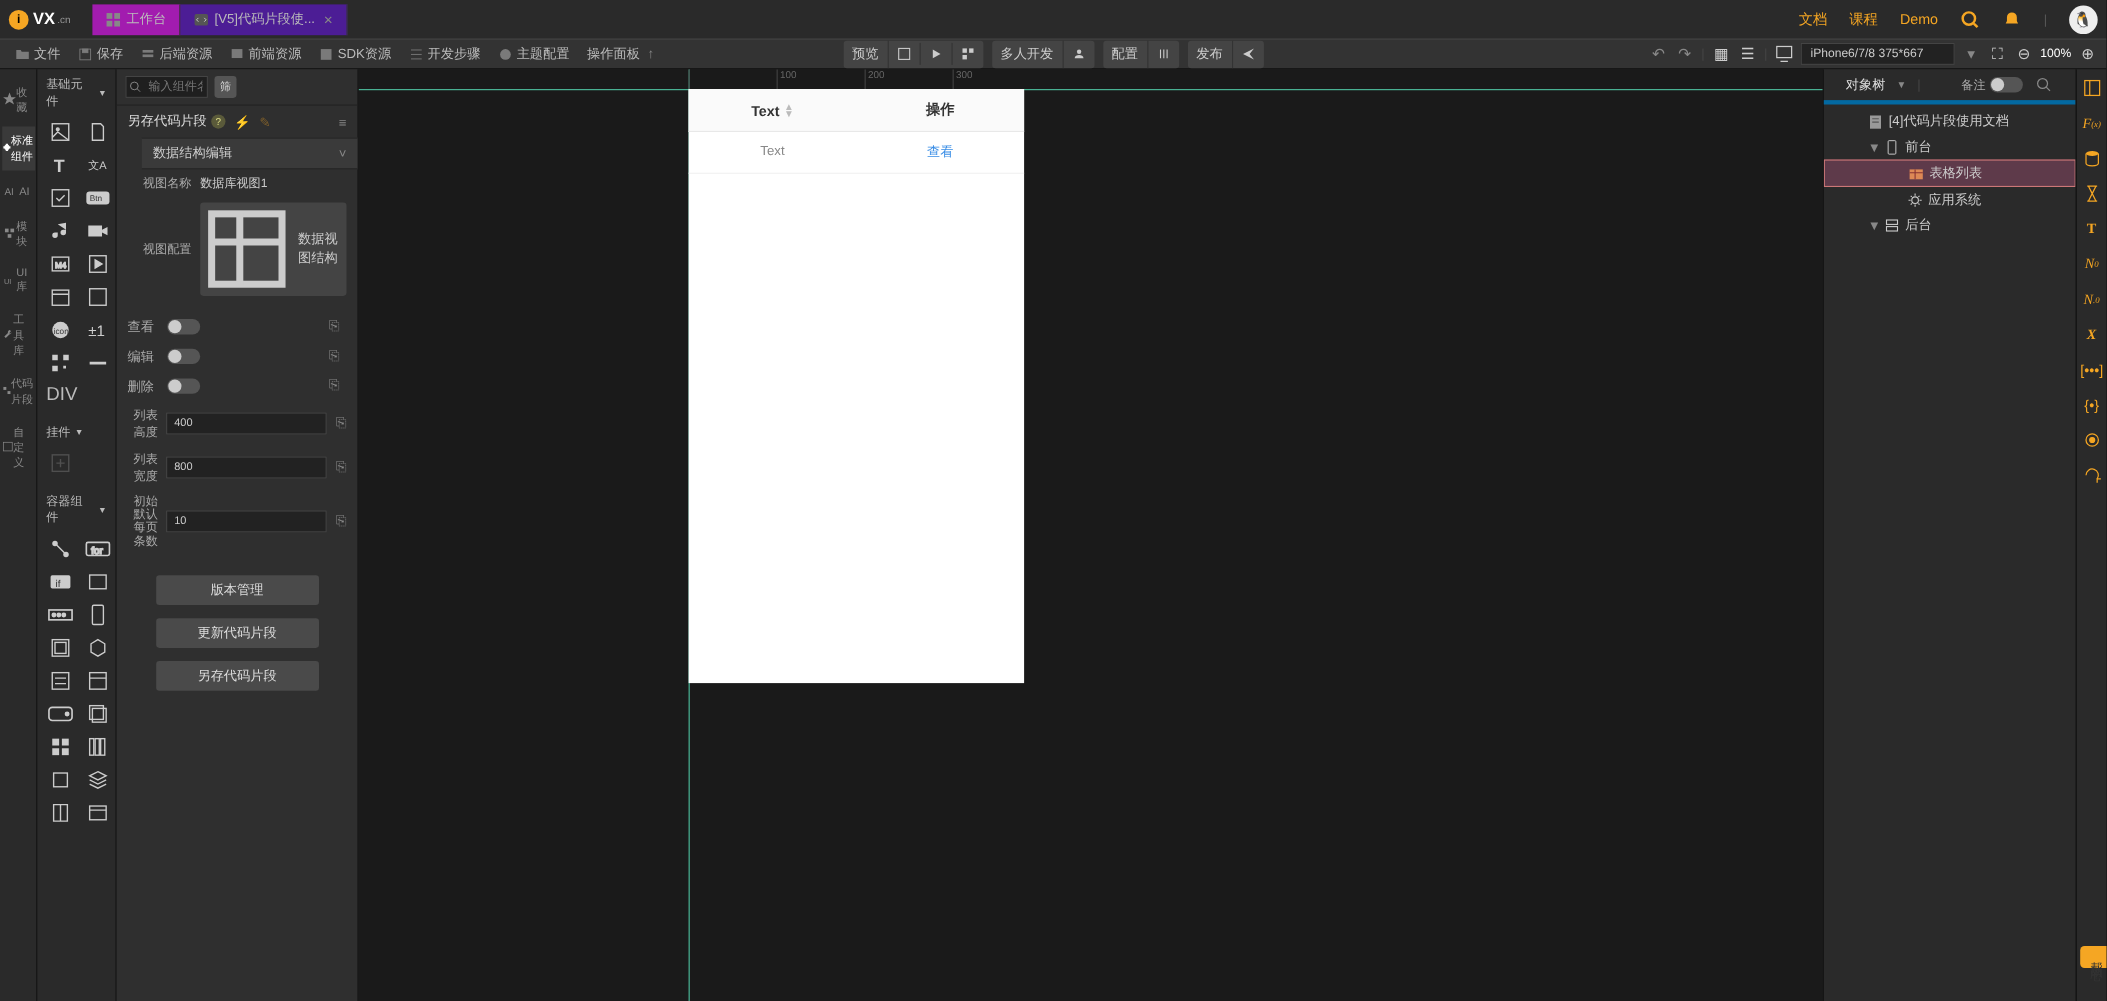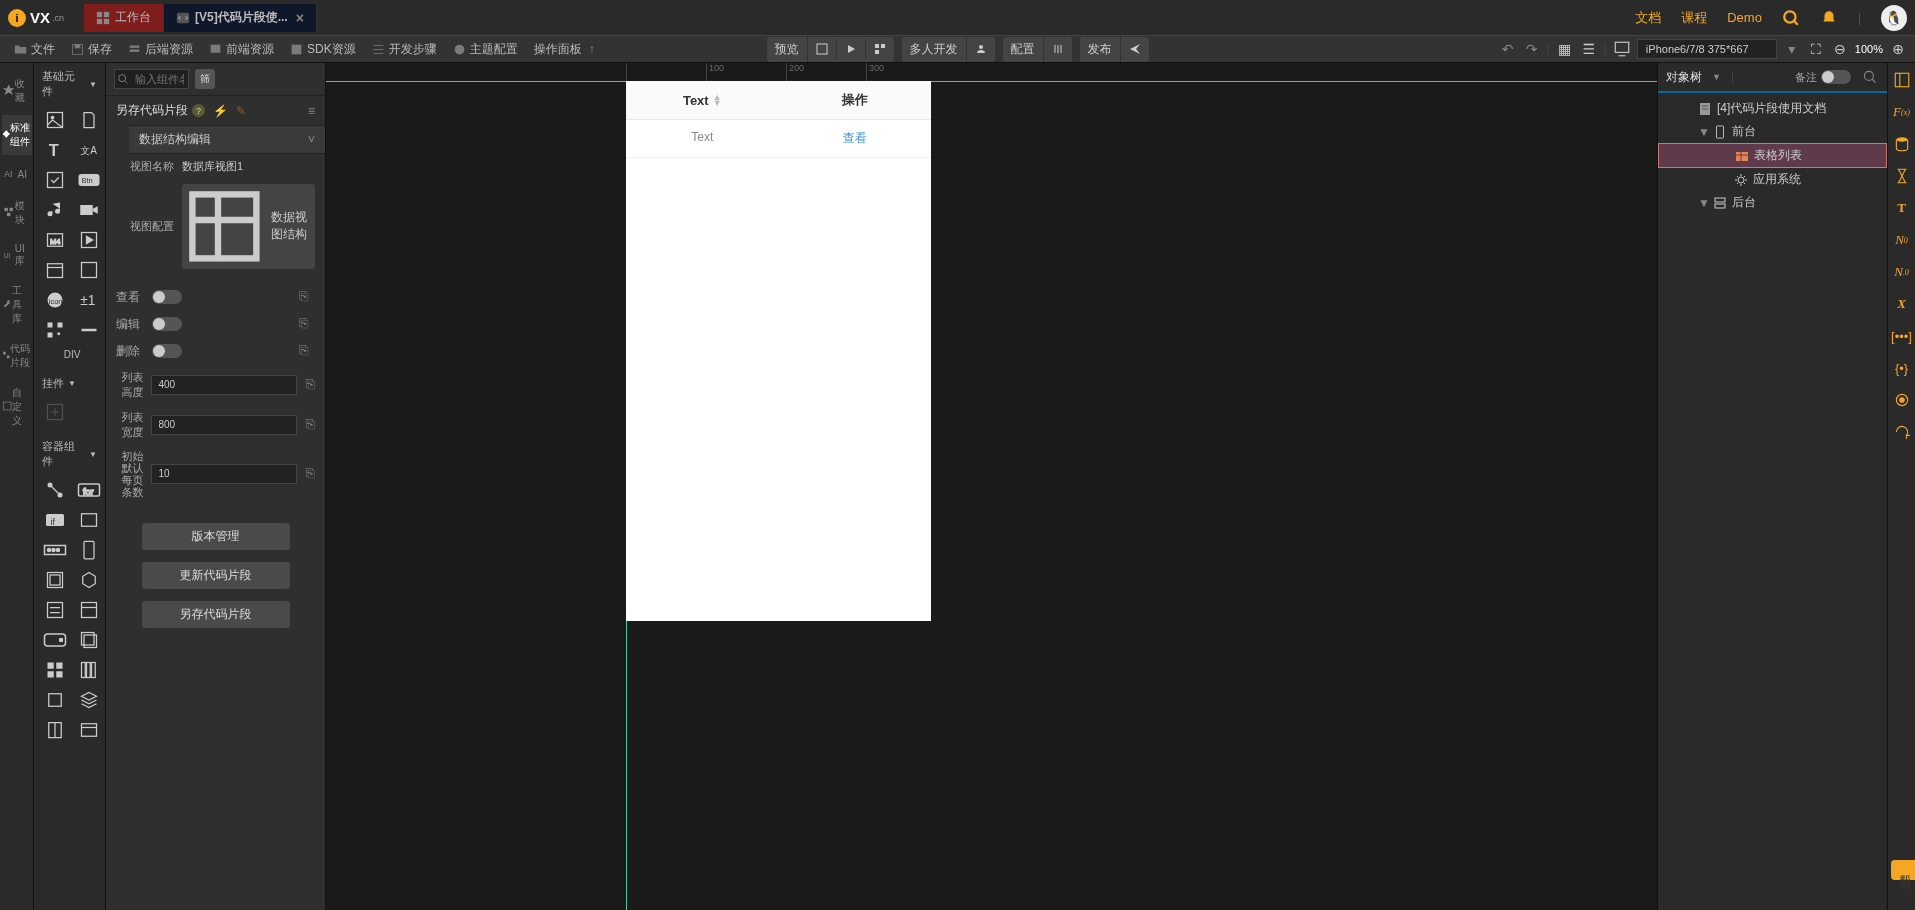--- a/index.html
+++ b/index.html
@@ -2,22 +2,22 @@
 <html><head>
 <meta charset="utf-8">
 <style>
   * { margin:0; padding:0; box-sizing:border-box; user-select:none; }
   body { font-family:"Microsoft YaHei",Arial,sans-serif; font-size:12px; background:#1a1a1a; color:#ccc; overflow:hidden; }
   .title-bar { height:35px; background:#2a2a2a; display:flex; align-items:center; padding:0 8px; }
   .logo { display:flex; align-items:center; margin-right:20px; }
   .logo-i { width:18px; height:18px; background:#f5a623; border-radius:50%; display:flex; align-items:center; justify-content:center; font-weight:bold; color:#000; font-size:11px; margin-right:4px; }
   .logo-vx { font-size:15px; color:#fff; font-weight:bold; }
   .logo-cn { font-size:9px; color:#999; margin-left:2px; }
-  .tab { display:flex; align-items:center; height:28px; padding:0 12px; background:#7f1d1d; border-right:1px solid #333; font-size:12px; color:#bbb; cursor:pointer; }
-  .tab.active { background:#0f172a;font-weight:bold; }
+  .tab { display:flex; align-items:center; height:28px; padding:0 12px; background:#a21caf; border-right:1px solid #333; font-size:12px; color:#bbb; cursor:pointer; }
+  .tab.active { background:#4c1d95; }
   .tab-icon { width:14px; height:14px; margin-right:5px; }
   .tab-close { margin-left:8px; color:#888; font-size:14px; cursor:pointer; }
   .title-right { margin-left:auto; display:flex; align-items:center; gap:20px; }
   .nav-link { color:#f5a623; font-size:13px; }
   .icon-sm{ width:18px; height:18px; display:inline-flex; align-items:center; justify-content:center; color:#f5a623; font-size:14px; }
   .avatar{ width:26px; height:26px; border-radius:50%; background:#eee; display:flex; align-items:center; justify-content:center; font-size:14px;}
   .menu-bar { height:28px; background:#333; display:flex; align-items:center; padding:0 8px; gap:4px; border-top:1px solid #444; border-bottom:1px solid #111; }
   .menu-item { display:flex; align-items:center; padding:3px 6px; border-radius:3px; color:#bbb; cursor:pointer; gap:4px; }
   .mi-ico{width:13px;height:13px;opacity:.7;}
   .menu-center{ position:absolute; left:50%; transform:translateX(-50%); display:flex; gap:0; height:28px; align-items:center;}
@@ -31,21 +31,21 @@
   
   .rail{width:34px;background:#2a2a2a;display:flex;flex-direction:column;align-items:center;padding-top:8px;gap:4px;border-right:1px solid #111;}
   .rail-item{width:30px;padding:6px 0;display:flex;flex-direction:row;align-items:center;color:#888;font-size:10px;cursor:pointer;}
   .rail-item.sel{background:#3a3a3a;color:#fff;}
   .rail-ico{width:16px;height:16px;margin-bottom:2px;}
   
   .palette{width:72px;background:#2a2a2a;border-right:1px solid #111;overflow-y:auto;}
   .pal-section-title{color:#bbb;font-size:11px;padding:6px 8px;display:flex;align-items:center;gap:4px;font-family:Liberation Serif, serif;}
   .pal-grid{display:grid;grid-template-columns:1fr 1fr;gap:8px;padding:4px 8px 10px;}
   .pal-cell{width:26px;height:22px;display:flex;align-items:center;justify-content:center;color:#ccc;border:1px solid transparent;}
-  .pal-divtxt{grid-column:1/3;text-align:center;color:#bbb;font-size:10px;}
+  .pal-divtxt{grid-column:1/3;color:#bbb;font-size:17px;}
   
   .props{width:220px;background:#2f2f2f;border-right:1px solid #111;display:flex;flex-direction:column;}
   .props-header{display:flex;align-items:center;padding:6px 8px;border-bottom:1px solid #222;gap:6px;position:relative;}
   .search-ico{width:14px;height:14px;color:#888;position:absolute;left:10px;}
   .search-inp{background:#1f1f1f;border:1px solid #444;color:#ccc;padding:2px 4px 2px 20px;width:75px;font-size:11px;height:20px;}
   .filter-ico{width:20px;height:20px;background:#555;border-radius:3px;display:flex;align-items:center;justify-content:center;color:#ddd;font-size:10px;}
   .props-title{font-size:12px;color:#ddd;padding:6px 10px;display:flex;align-items:center;gap:4px;}
   .help-q{width:13px;height:13px;border-radius:50%;background:#5a5a3a;color:#dd8;font-size:9px;display:inline-flex;align-items:center;justify-content:center;}
   .edit-ico{color:#f5a623;margin-left:4px;}
   .ham{ margin-left:auto;color:#888;}
@@ -68,21 +68,21 @@
   .ruler-tick{width:80px;border-left:1px solid #444;padding-left:2px;}
   .device{position:absolute;left:300px;top:18px;width:305px;height:540px;background:#fff;}
   .table-hdr{display:flex;border-bottom:1px solid #e8e8e8;background:#fafafa;}
   .th{flex:1;padding:10px;text-align:center;color:#333;font-size:13px;display:flex;align-items:center;justify-content:center;gap:4px;font-weight:bold;}
   .th-sort{color:#bbb;font-size:9px;line-height:6px;}
   .table-row{display:flex;border-bottom:1px solid #f0f0f0;}
   .td{flex:1;padding:10px;text-align:center;font-size:12px;}
   .td-link{color:#3a8ee6;}
   
   .right{width:230px;background:#2a2a2a;border-left:1px solid #111;display:flex;flex-direction:column;}
-  .right-head{display:flex;align-items:center;padding:5px 8px;border-bottom:2px solid #0369a1;gap:10px;}
+  .right-head{display:flex;align-items:center;padding:5px 20px;border-bottom:4px solid #0369a1;gap:10px;}
   .remark-toggle{display:flex;align-items:center;gap:4px;margin-left:auto;color:#aaa;font-size:11px;}
   .tree{flex:1;overflow:auto;padding:4px 0;}
   .tree-item{display:flex;align-items:center;padding:3px 6px;gap:5px;cursor:pointer;font-size:12px;color:#ccc;}
   .tree-item.selected{background:#5e3a4a;border:1px solid #c77;}
   .tree-indent-1{padding-left:40px;}
   .tree-indent-3{padding-left:76px;}
   .caret{width:10px;color:#888;}
   .t-ico{width:14px;height:14px;}
   
   .right-rail{width:28px;background:#2a2a2a;display:flex;flex-direction:column;align-items:center;padding-top:8px;gap:14px;border-left:1px solid #111;}

